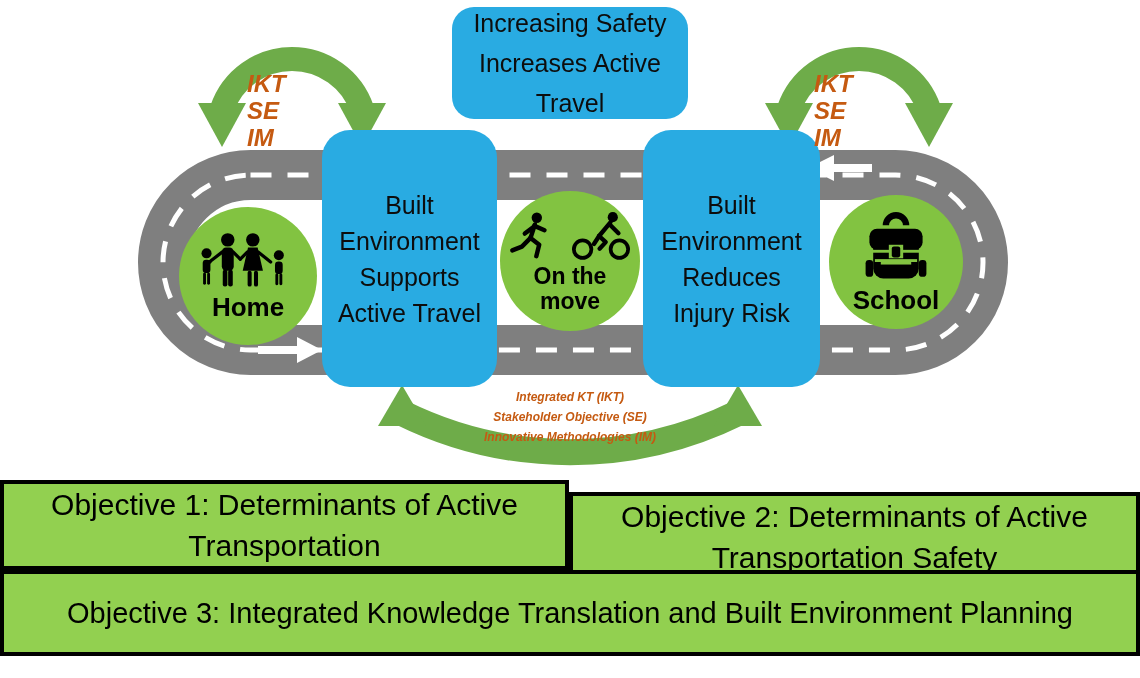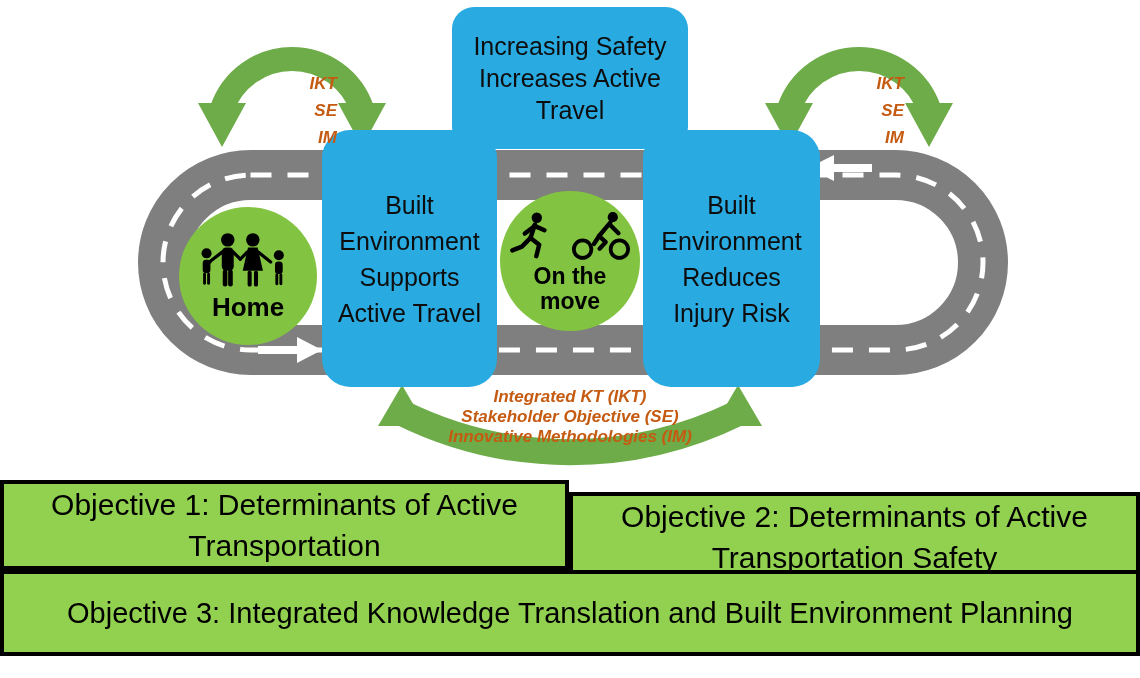--- a/index.html
+++ b/index.html
@@ -16,48 +16,48 @@
   #road-layer{left:0;top:0;z-index:1;}
   
   #arc-layer{left:0;top:0;z-index:2;}
 
   
   .blue-box{
     background:#29ABE2;border-radius:28px;z-index:3;
     display:flex;align-items:center;justify-content:center;text-align:center;
     font-size:25px;line-height:36px;color:#0d0d0d;
   }
-  #top-box{left:452px;top:7px;width:236px;height:142px;border-radius:22px;line-height:32px;}
+  #top-box{left:452px;top:7px;width:236px;height:112px;border-radius:22px;line-height:40px;}
   #left-box{left:322px;top:130px;width:175px;height:257px;}
   #right-box{left:643px;top:130px;width:177px;height:257px;}
   .blue-box .bt{display:block;padding:0 8px;}
 
   
   .node{
     background:#82C341;border-radius:50%;z-index:4;
     display:flex;flex-direction:column;align-items:center;justify-content:center;
     text-align:center;
   }
   #node-home{left:179px;top:207px;width:138px;height:138px;align-items:center;}
   #node-move{left:500px;top:191px;width:140px;height:140px;}
   #node-school{left:829px;top:195px;width:134px;height:134px;}
   .node-label{font-weight:bold;font-size:26px;line-height:27px;color:#000;}
   #node-move .node-label{font-size:23px;line-height:25px;}
 
   
   .arc-label{
     z-index:5;color:#C55A11;font-weight:bold;font-style:italic;
-    text-align:right;font-size:17px;line-height:27px;width:90px;
+    text-align:left;font-size:24px;line-height:27px;width:90px;
   }
   #arc-label-left{left:247px;top:70px;}
   #arc-label-right{left:814px;top:70px;}
   #bottom-arc-label{
     left:370px;top:387px;width:400px;z-index:5;
     color:#C55A11;font-weight:bold;font-style:italic;
-    text-align:center;font-size:17px;line-height:20px;
+    text-align:center;font-size:12px;line-height:20px;
   }
 
   
   .objective-bar{
     background:#92D050;border:4px solid #000;box-sizing:border-box;z-index:6;
     display:flex;align-items:center;justify-content:center;text-align:center;
     color:#000;
   }
   #objective-1{left:0;top:480px;width:569px;height:90px;font-size:30px;line-height:41px;}
   #objective-2{left:569px;top:492px;width:571px;height:90px;font-size:30px;line-height:41px;}
@@ -161,20 +161,35 @@
           <path d="M 33 26 L 27.5 34.5"></path>
         </g>
       </svg>
     </div>
     <div class="node-label" style="margin-top:3px;">
       <div>On the</div>
       <div>move</div>
     </div>
   </div>
 
+  <div id="node-school" class="abs node">
+    <svg width="76" height="76" viewBox="0 0 90 90">
+      <path d="M 33 17 A 12 12 0 0 1 57 17" fill="none" stroke="#000" stroke-width="7.5"></path>
+      <rect x="18" y="24" width="54" height="56" rx="12" fill="#000"></rect>
+      <rect x="13.5" y="21" width="63" height="25" rx="9" fill="#000"></rect>
+      <rect x="13.5" y="46" width="63" height="3.4" fill="#82C341"></rect>
+      <rect x="36.5" y="40" width="17" height="16" fill="#82C341"></rect>
+      <rect x="40" y="42" width="10" height="13" rx="2.5" fill="#000"></rect>
+      <rect x="20" y="57" width="50" height="3.4" fill="#82C341"></rect>
+      <rect x="27" y="60.4" width="36" height="3" fill="#82C341"></rect>
+      <rect x="9" y="58" width="9" height="20" rx="4" fill="#000"></rect>
+      <rect x="72" y="58" width="9" height="20" rx="4" fill="#000"></rect>
+    </svg>
+    <div class="node-label">School</div>
+  </div>
 
   <div id="arc-label-left" class="abs arc-label">
     <div>IKT</div>
     <div>SE</div>
     <div>IM</div>
   </div>
   <div id="arc-label-right" class="abs arc-label">
     <div>IKT</div>
     <div>SE</div>
     <div>IM</div>

